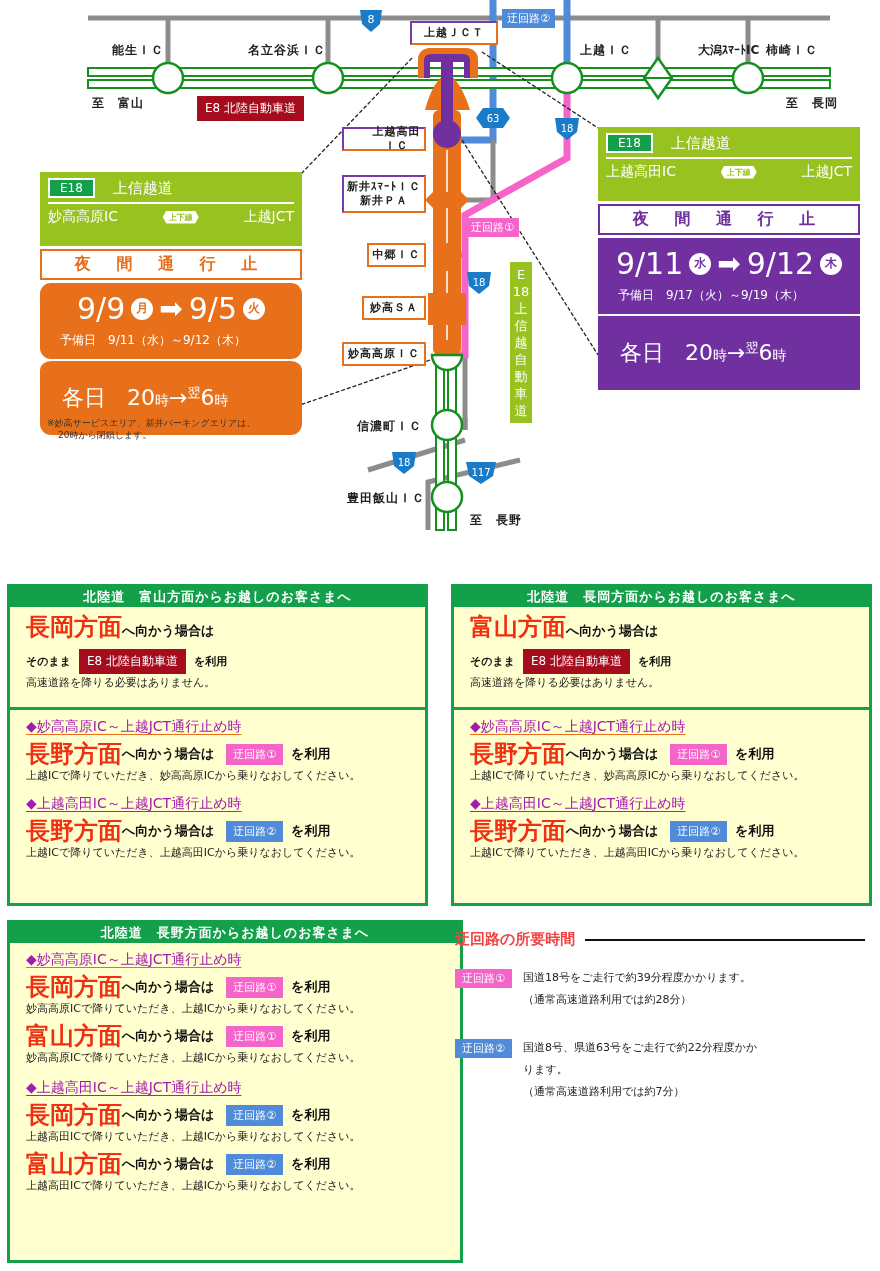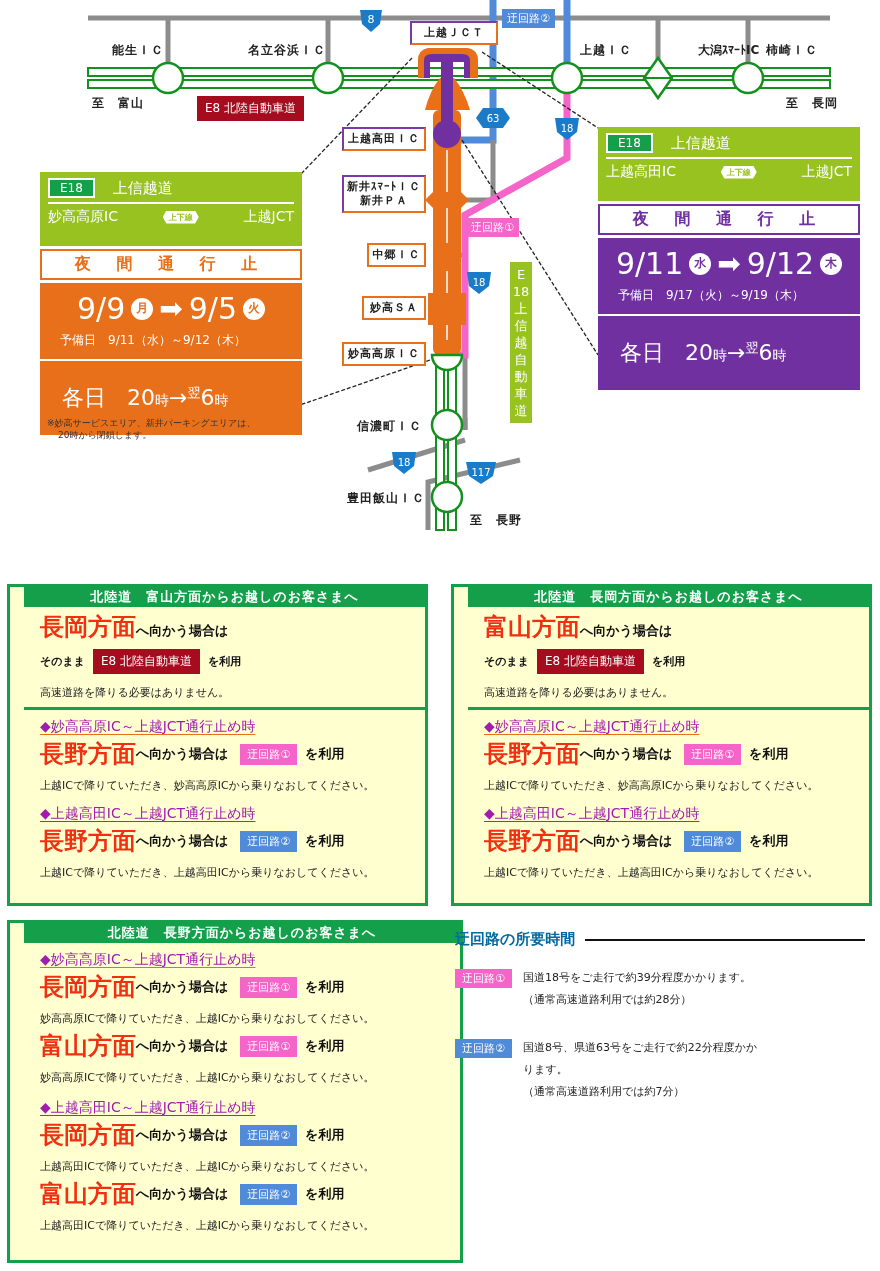--- a/index.html
+++ b/index.html
@@ -25,50 +25,50 @@
   .closure .row2 { display: flex; align-items: center; justify-content: space-between; font-size: 14px; padding-top: 4px; }
   .closure .bidir { background: #fff; color: #97c21f; font-size: 8px; padding: 1px 6px; clip-path: polygon(10% 0, 90% 0, 100% 50%, 90% 100%, 10% 100%, 0 50%); font-weight: bold; }
   .closure .night { background: #fff; text-align: center; font-size: 16px; font-weight: bold; letter-spacing: 10px; padding: 3px 0; margin-top: 3px; }
   .closure .dates { color: #fff; padding: 8px 10px 4px 10px; margin-top: 3px; }
   .closure .datesline { display: flex; align-items: center; gap: 6px; font-size: 30px; justify-content: center; }
   .closure .dow { display: inline-flex; width: 22px; height: 22px; border-radius: 50%; background: #fff; font-size: 12px; font-weight: bold; align-items: center; justify-content: center; }
   .closure .arrow { font-size: 28px; }
   .closure .spare { font-size: 12px; padding: 6px 0 6px 10px; }
   .closure .daily { color: #fff; font-size: 22px; padding: 22px 22px; border-top: 2px solid #fff; }
   .closure .daily small { font-size: 14px; }
-  .closure.orange .dates, .closure.orange .daily { background: #e8701a; }
+  .closure.orange .dates, .closure.orange .daily { background: #e8701a; border-radius: 11px; }
   .closure.orange .night { border: 2px solid #e8701a; color: #e8701a; }
   .closure.orange .dow { color: #e8701a; }
   .closure.purple .dates, .closure.purple .daily { background: #7030a0; }
   .closure.purple .night { border: 2px solid #7030a0; color: #7030a0; }
   .closure.purple .dow { color: #7030a0; }
 
   .note { position: absolute; left: 47px; top: 417px; font-size: 9px; color: #333; line-height: 1.35; }
 
   
-  .panel { position: absolute; border: 3px solid #14a04a; background: #ffffd0; padding-left: 14px; }
+  .panel { position: absolute; border: 3px solid #14a04a; background: #ffffd0; }
   .panel .ptitle { background: #14a04a; color: #fff; text-align: center; font-size: 13px; font-weight: bold; height: 20px; line-height: 19px; letter-spacing: 1px; }
   .panel .sec { padding: 4px 16px 6px 16px; }
   .panel .sec + .sec { border-top: 3px solid #14a04a; }
   .big { font-size: 24px; font-weight: bold; color: #f03010; }
   .line-dest { display: flex; align-items: center; margin-top: 4px; height: 28px; }
   .line-dest .mid { font-size: 13px; font-weight: bold; color: #111; margin-right: 12px; }
   .line-dest .use { font-size: 13px; font-weight: bold; color: #111; margin-left: 8px; }
   .tag-pink { background: #f564c8; color: #fff; font-size: 11px; padding: 3px 7px; }
   .tag-blue { background: #4f8bd8; color: #fff; font-size: 11px; padding: 3px 7px; }
   .tag-red { background: #a50d1e; color: #fff; font-size: 12px; padding: 4px 8px; margin: 0 8px; }
-  .desc { font-size: 11px; color: #222; margin-top: 10px; }
+  .desc { font-size: 11px; color: #222; margin-top: 0; }
   .small-bold { font-size: 11px; font-weight: bold; color: #111; }
   .caption { font-size: 14px; color: #a21caf; text-decoration: underline; text-underline-offset: 3px; display: inline-block; margin-top: 4px; }
   .caption.orange { text-decoration-color: #e8701a; }
   .caption.purple { text-decoration-color: #7a3aa8; }
 
   
   #time { position: absolute; left: 455px; top: 930px; width: 410px; }
-  #time .th { display: flex; align-items: center; font-size: 15px; font-weight: bold; color: #0369a1; }
+  #time .th { display: flex; align-items: center; font-size: 15px; font-weight: bold; color: #ef4444; }
   #time .th .rule { flex: 1; height: 2px; background: #111; margin-left: 10px; }
   .titem { display: flex; margin-top: 18px; }
   .titem .tg { width: 68px; flex: none; }
   .titem .tx { font-size: 11px; line-height: 22px; color: #222; }
 </style>
 </head>
 <body>
 
 <div id="map">
   <svg width="880" height="540">
@@ -158,21 +158,21 @@
   <div class="lbl" style="left:670px;top:42px;letter-spacing:0;margin-left:28px;">大潟ｽﾏｰﾄIC</div>
   <div class="lbl" style="left:766px;top:42px;">柿崎ＩＣ</div>
 
   <div class="icbox" style="left:410px;top:21px;width:88px;height:24px;border:2px solid #7a3aa8;border-right-color:#e8701a;border-bottom-color:#e8701a;">上越ＪＣＴ</div>
   <div class="detour-tag" style="left:502px;top:9px;background:#4f8bd8;">迂回路②</div>
 
   <div class="lbl" style="left:92px;top:95px;">至　富山</div>
   <div class="lbl" style="left:786px;top:95px;">至　長岡</div>
   <div class="e8tag" style="left:197px;top:96px;">E8 北陸自動車道</div>
 
-  <div class="icbox purple" style="left:342px;top:127px;width:84px;height:24px;">上越高田ＩＣ</div>
+  <div class="icbox purple" style="left:342px;top:127px;width:84px;height:24px;padding-left:25px;">上越高田ＩＣ</div>
   <div class="icbox purple" style="left:342px;top:175px;width:84px;height:38px;white-space:pre;">新井ｽﾏｰﾄＩＣ
 新井ＰＡ</div>
   <div class="icbox orange" style="left:367px;top:243px;width:59px;height:24px;">中郷ＩＣ</div>
   <div class="icbox orange" style="left:362px;top:296px;width:64px;height:24px;">妙高ＳＡ</div>
   <div class="icbox orange" style="left:342px;top:342px;width:84px;height:24px;">妙高高原ＩＣ</div>
 
   <div class="detour-tag" style="left:466px;top:218px;background:#f564c8;">迂回路①</div>
 
   <div class="e18-vert" style="left:510px;top:262px;">
     <div>E</div>

